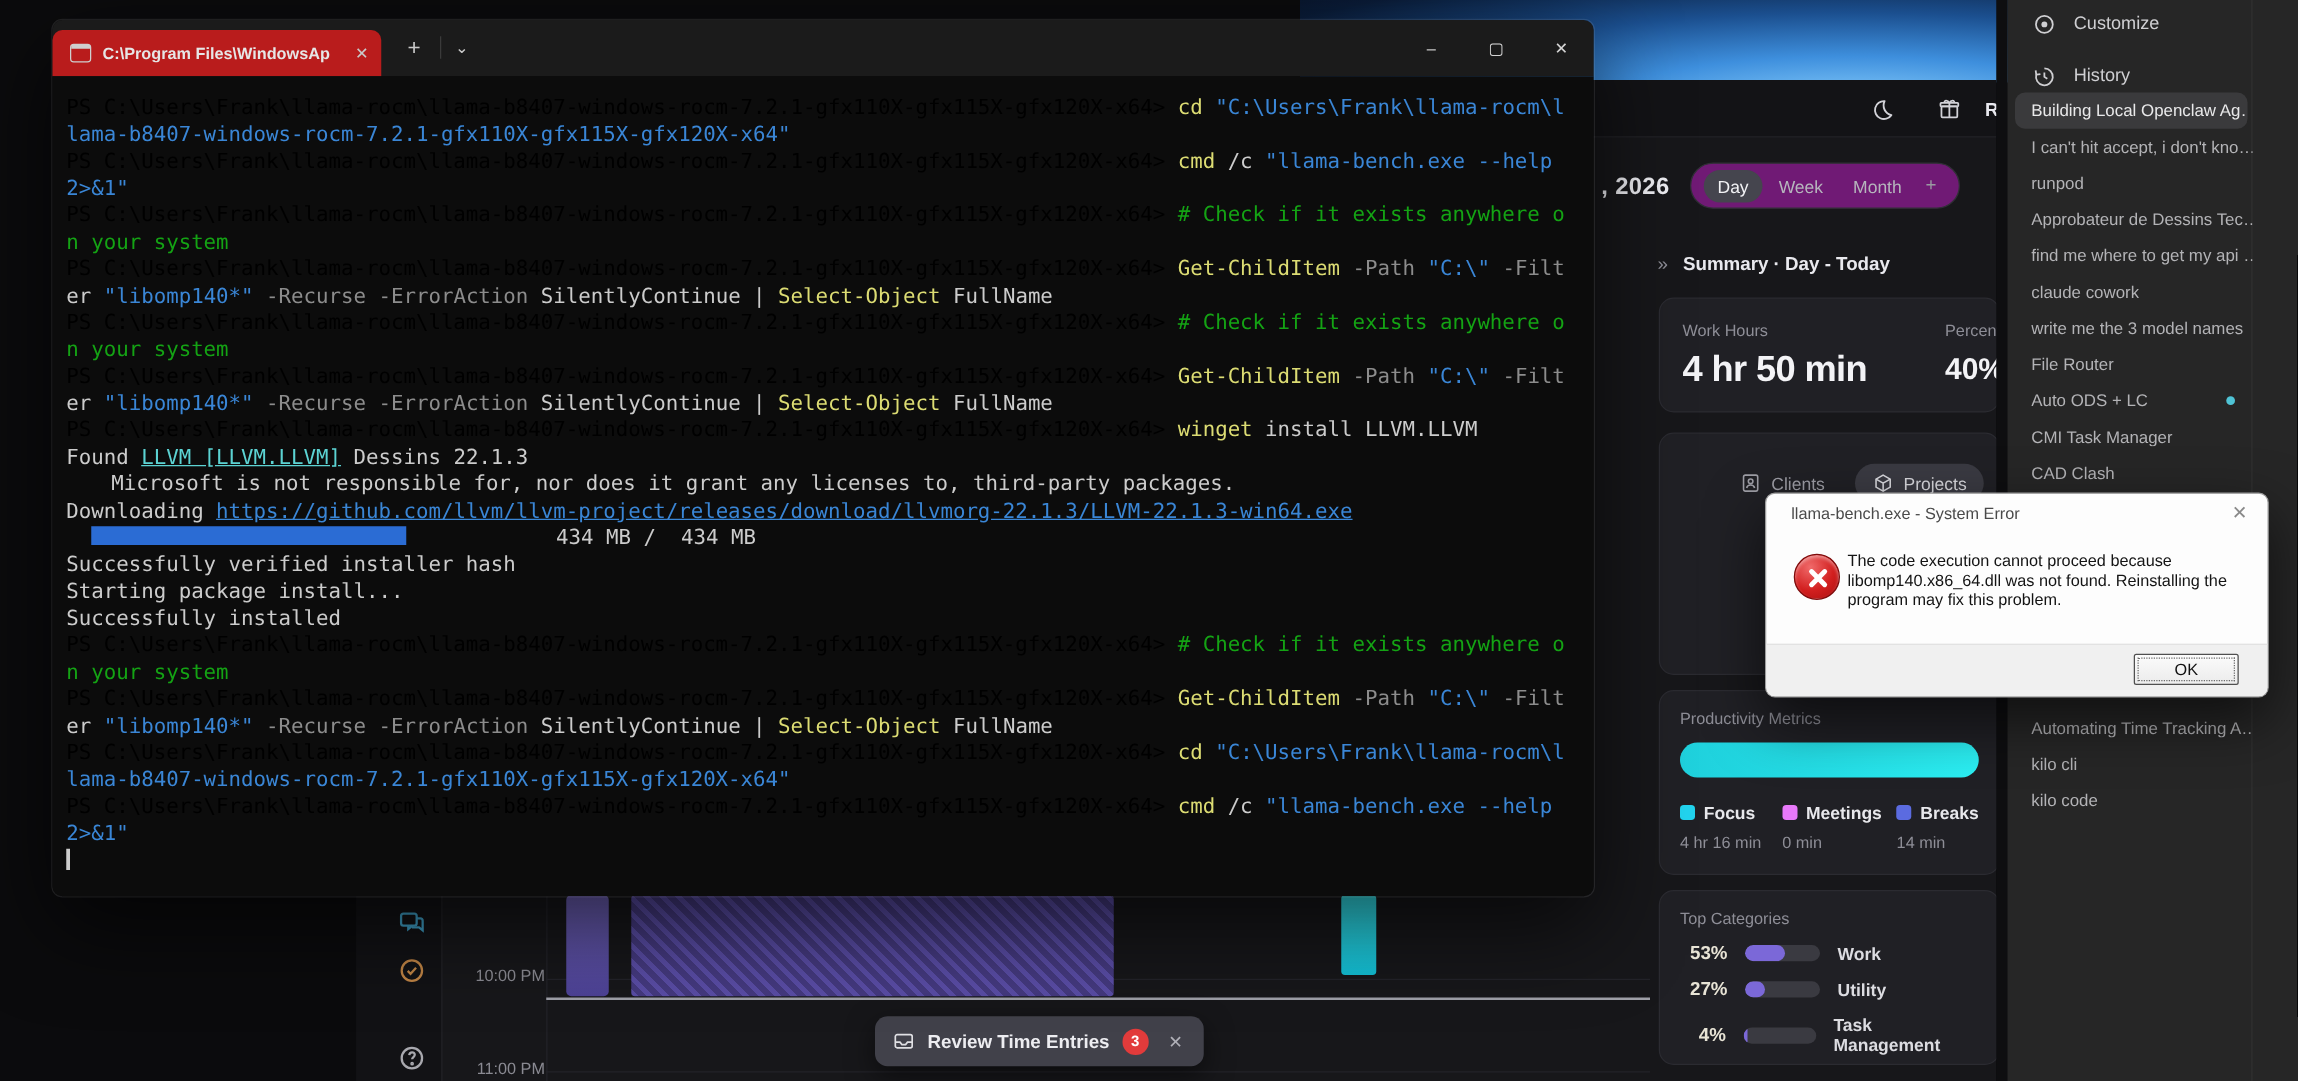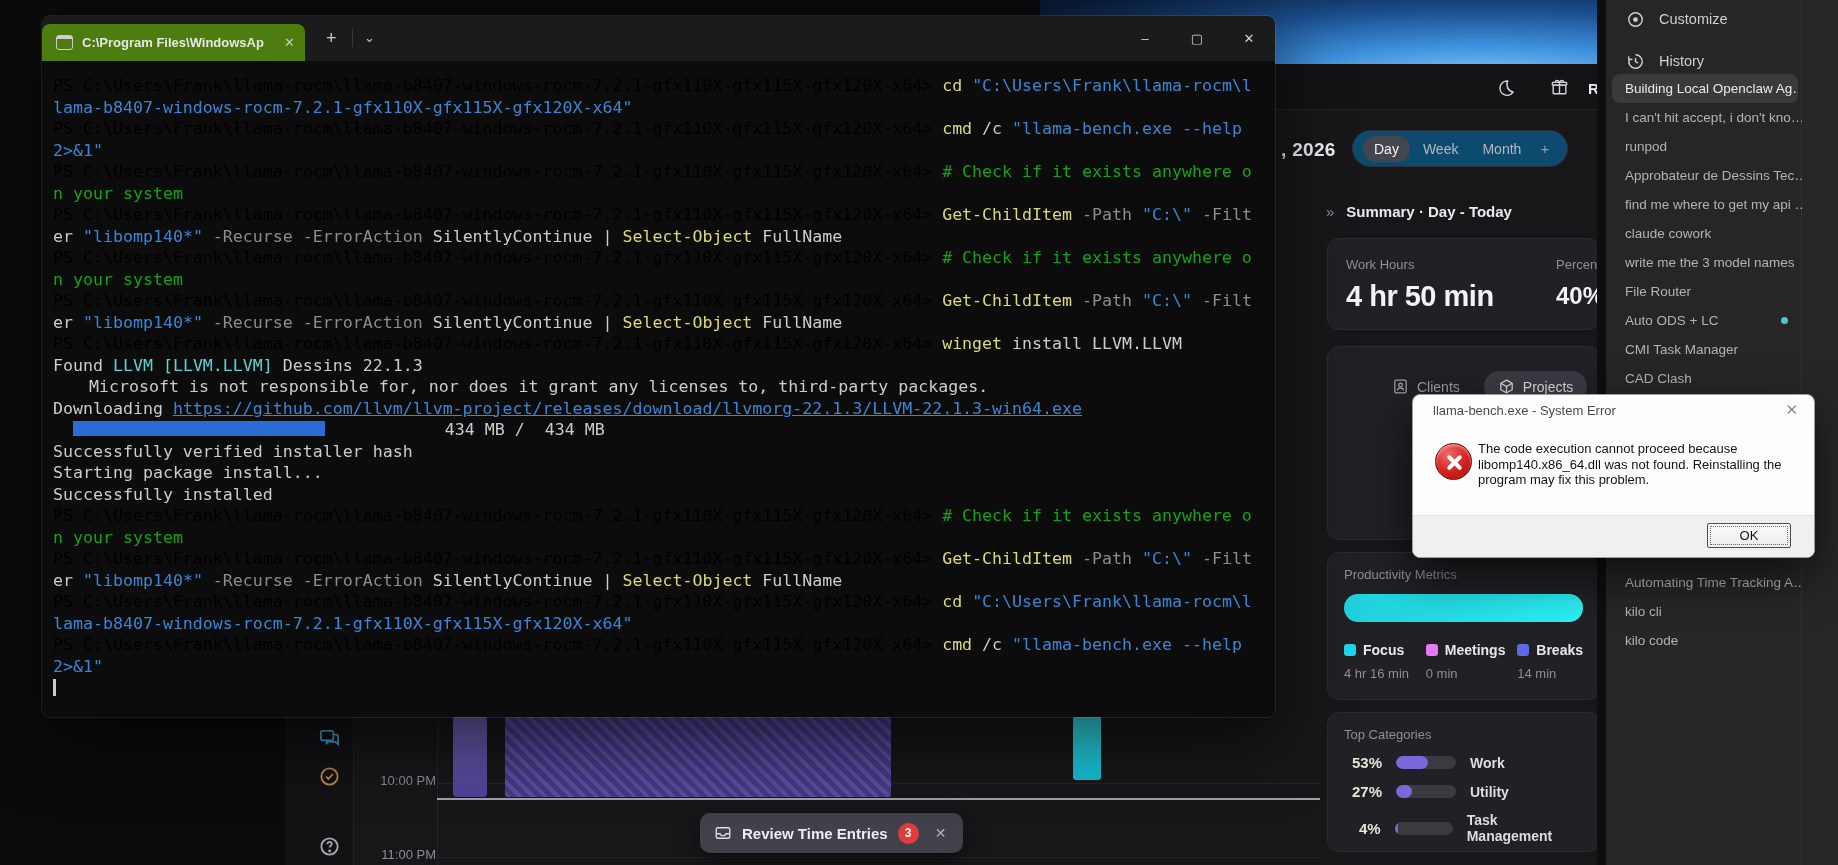--- a/index.html
+++ b/index.html
@@ -13,21 +13,21 @@
 
   
   .app{position:absolute;left:285px;top:64px;width:1312px;height:801px;background:#17171a;}
   .app-left{position:absolute;left:285px;top:64px;width:68px;height:801px;background:#121215;}
   .app-leftline{position:absolute;left:353px;top:64px;width:1px;height:801px;background:#222226;}
   .app-header{position:absolute;left:285px;top:64px;width:1312px;height:46px;background:#131316;border-bottom:1px solid #232327;}
   .hdr-ic{position:absolute;top:78px;color:#d2d2d8;}
   .r-label{position:absolute;left:1588px;top:80px;font-size:15px;color:#e8e8ee;font-weight:bold;}
 
   .date-txt{position:absolute;left:1281px;top:139px;font-size:19px;font-weight:bold;color:#ededf2;letter-spacing:.3px;}
-  .seg{position:absolute;left:1352px;top:130px;width:216px;height:37px;background:#0c4a6e;border:1px solid #303036;border-radius:19px;display:flex;align-items:center;padding:0 10px;gap:2px;}
+  .seg{position:absolute;left:1352px;top:130px;width:216px;height:37px;background:#701a75;border:1px solid #303036;border-radius:19px;display:flex;align-items:center;padding:0 10px;gap:2px;}
   .seg-btn{padding:5px 11px;border-radius:14px;font-size:14px;color:#b6b6bd;}
   .seg-btn.on{background:#45454e;color:#f2f2f5;}
   .seg-add{margin-left:6px;color:#9a9aa2;font-size:15px;}
 
   .summary-row{position:absolute;left:1326px;top:203px;display:flex;gap:12px;align-items:center;}
   .chev{color:#8d8d96;font-size:15px;}
   .summary-title{font-size:15px;font-weight:bold;color:#e9e9ee;}
 
   .card{position:absolute;left:1327px;width:273px;background:#202025;border:1px solid #2b2b31;border-radius:12px;overflow:hidden;}
   .card-label{font-size:13px;color:#8e8e97;}
@@ -87,21 +87,21 @@
   #hist-bot{position:absolute;left:0;top:568px;width:196px;}
   .hitem{position:relative;height:29px;display:flex;align-items:center;padding-left:19px;color:#b3b3b6;font-size:13.5px;}
   .hitem .htxt{white-space:nowrap;overflow:hidden;}
   .hsel{margin:0 4px 0 6px;padding-left:13px;background:#3a3a3c;border-radius:8px;color:#e9e9ea;}
   .hdot{position:absolute;right:14px;width:7px;height:7px;border-radius:50%;background:#4fc3d5;}
 
   
   .term{position:absolute;left:42px;top:16px;width:1233px;height:701px;z-index:50;border-radius:8px;
     box-shadow:0 24px 70px rgba(0,0,0,.65);outline:1px solid rgba(255,255,255,.09);}
   .term-titlebar{position:relative;height:45px;background:#1b1b1b;border-radius:8px 8px 0 0;}
-  .term-tab{position:absolute;left:0;top:8px;width:263px;height:37px;background:#4d7c0f;border-radius:8px 8px 0 0;
+  .term-tab{position:absolute;left:0;top:8px;width:263px;height:37px;background:#b91c1c;border-radius:8px 8px 0 0;
     display:flex;align-items:center;padding:0 10px 0 14px;gap:9px;}
   .tab-ico{width:17px;height:15px;border:1.6px solid #cfcfcf;border-radius:3px;position:relative;flex:0 0 auto;}
   .tab-ico:before{content:"";position:absolute;left:0;right:0;top:0;height:3px;background:#cfcfcf;}
   .tab-title{font-size:13px;color:#e6e6e6;font-weight:bold;white-space:nowrap;overflow:hidden;flex:1;}
   .tab-x,.tab-plus,.tab-menu{color:#c9c9c9;font-size:13px;}
   .tab-plus{position:absolute;left:284px;top:12px;font-size:18px;}
   .tab-menu{position:absolute;left:322px;top:14px;font-size:13px;}
   .tbar-sep{position:absolute;left:310px;top:13px;width:1px;height:18px;background:#3a3a3a;}
   .win-btn{position:absolute;top:0;width:52px;height:45px;display:flex;align-items:center;justify-content:center;color:#d4d4d4;font-size:13px;}
   .term-body{position:relative;height:656px;background:#0c0c0c;border-radius:0 0 8px 8px;
@@ -381,21 +381,21 @@
         <div class="tl"><span style="color: rgb(58, 134, 214);">2&gt;&amp;1"</span></div>
         <div class="tl"><span>PS C:\Users\Frank\llama-rocm\llama-b8407-windows-rocm-7.2.1-gfx110X-gfx115X-gfx120X-x64&gt; </span><span style="color: rgb(20, 163, 20);"># Check if it exists anywhere o</span></div>
         <div class="tl"><span style="color: rgb(20, 163, 20);">n your system</span></div>
         <div class="tl"><span>PS C:\Users\Frank\llama-rocm\llama-b8407-windows-rocm-7.2.1-gfx110X-gfx115X-gfx120X-x64&gt; </span><span style="color: rgb(220, 220, 115);">Get-ChildItem </span><span style="color: rgb(140, 140, 140);">-Path </span><span style="color: rgb(58, 134, 214);">"C:\" </span><span style="color: rgb(140, 140, 140);">-Filt</span></div>
         <div class="tl"><span style="color: rgb(204, 204, 204);">er </span><span style="color: rgb(58, 134, 214);">"libomp140*" </span><span style="color: rgb(140, 140, 140);">-Recurse -ErrorAction </span><span style="color: rgb(204, 204, 204);">SilentlyContinue | </span><span style="color: rgb(220, 220, 115);">Select-Object </span><span style="color: rgb(204, 204, 204);">FullName</span></div>
         <div class="tl"><span>PS C:\Users\Frank\llama-rocm\llama-b8407-windows-rocm-7.2.1-gfx110X-gfx115X-gfx120X-x64&gt; </span><span style="color: rgb(20, 163, 20);"># Check if it exists anywhere o</span></div>
         <div class="tl"><span style="color: rgb(20, 163, 20);">n your system</span></div>
         <div class="tl"><span>PS C:\Users\Frank\llama-rocm\llama-b8407-windows-rocm-7.2.1-gfx110X-gfx115X-gfx120X-x64&gt; </span><span style="color: rgb(220, 220, 115);">Get-ChildItem </span><span style="color: rgb(140, 140, 140);">-Path </span><span style="color: rgb(58, 134, 214);">"C:\" </span><span style="color: rgb(140, 140, 140);">-Filt</span></div>
         <div class="tl"><span style="color: rgb(204, 204, 204);">er </span><span style="color: rgb(58, 134, 214);">"libomp140*" </span><span style="color: rgb(140, 140, 140);">-Recurse -ErrorAction </span><span style="color: rgb(204, 204, 204);">SilentlyContinue | </span><span style="color: rgb(220, 220, 115);">Select-Object </span><span style="color: rgb(204, 204, 204);">FullName</span></div>
         <div class="tl"><span>PS C:\Users\Frank\llama-rocm\llama-b8407-windows-rocm-7.2.1-gfx110X-gfx115X-gfx120X-x64&gt; </span><span style="color: rgb(220, 220, 115);">winget </span><span style="color: rgb(204, 204, 204);">install LLVM.LLVM</span></div>
-        <div class="tl"><span style="color: rgb(204, 204, 204);">Found </span><span style="color: rgb(92, 211, 211);">LLVM [LLVM.LLVM]</span><span style="color: rgb(204, 204, 204);"> Dessins 22.1.3</span></div>
+        <div class="tl"><span style="color: rgb(204, 204, 204);">Found </span><span style="color: rgb(92, 211, 211); text-decoration: underline;">LLVM [LLVM.LLVM]</span><span style="color: rgb(204, 204, 204);"> Dessins 22.1.3</span></div>
         <div class="tl"><span style="color: rgb(204, 204, 204); margin-left: 36px;">Microsoft is not responsible for, nor does it grant any licenses to, third-party packages.</span></div>
         <div class="tl"><span style="color: rgb(204, 204, 204);">Downloading </span><span style="color: rgb(58, 134, 214); text-decoration: underline;">https://github.com/llvm/llvm-project/releases/download/llvmorg-22.1.3/LLVM-22.1.3-win64.exe</span></div>
         <div class="tl"><span style="color: rgb(204, 204, 204);">  </span><span class="tbar" style="background: rgb(43, 108, 212);"></span><span style="color: rgb(204, 204, 204);">            434 MB /  434 MB</span></div>
         <div class="tl"><span style="color: rgb(204, 204, 204);">Successfully verified installer hash</span></div>
         <div class="tl"><span style="color: rgb(204, 204, 204);">Starting package install...</span></div>
         <div class="tl"><span style="color: rgb(204, 204, 204);">Successfully installed</span></div>
         <div class="tl"><span>PS C:\Users\Frank\llama-rocm\llama-b8407-windows-rocm-7.2.1-gfx110X-gfx115X-gfx120X-x64&gt; </span><span style="color: rgb(20, 163, 20);"># Check if it exists anywhere o</span></div>
         <div class="tl"><span style="color: rgb(20, 163, 20);">n your system</span></div>
         <div class="tl"><span>PS C:\Users\Frank\llama-rocm\llama-b8407-windows-rocm-7.2.1-gfx110X-gfx115X-gfx120X-x64&gt; </span><span style="color: rgb(220, 220, 115);">Get-ChildItem </span><span style="color: rgb(140, 140, 140);">-Path </span><span style="color: rgb(58, 134, 214);">"C:\" </span><span style="color: rgb(140, 140, 140);">-Filt</span></div>
         <div class="tl"><span style="color: rgb(204, 204, 204);">er </span><span style="color: rgb(58, 134, 214);">"libomp140*" </span><span style="color: rgb(140, 140, 140);">-Recurse -ErrorAction </span><span style="color: rgb(204, 204, 204);">SilentlyContinue | </span><span style="color: rgb(220, 220, 115);">Select-Object </span><span style="color: rgb(204, 204, 204);">FullName</span></div>

